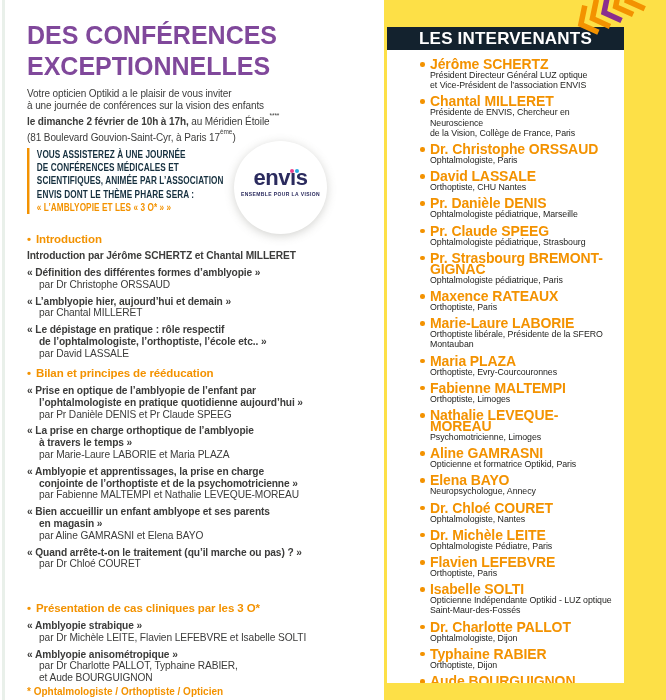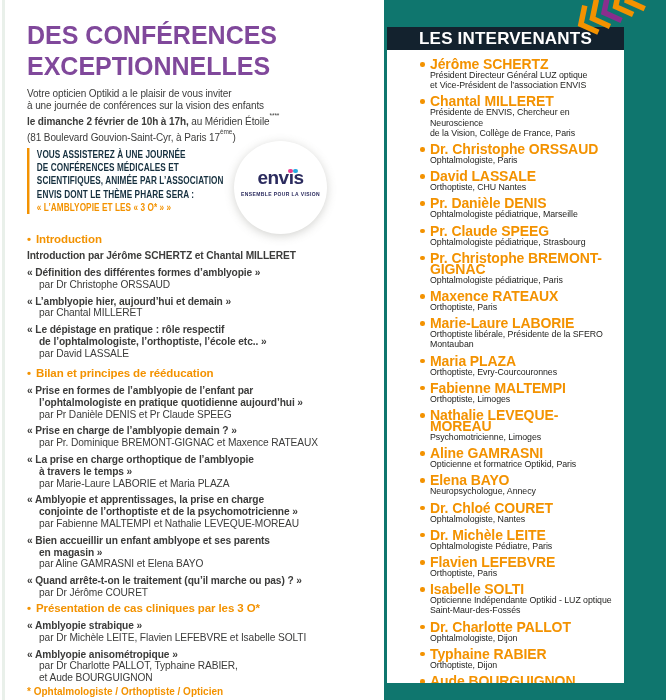--- a/index.html
+++ b/index.html
@@ -1,36 +1,36 @@
 <!DOCTYPE html>
 <html><head>
 <meta charset="utf-8">
 <style>
   html,body{margin:0;padding:0;}
   body{width:666px;height:700px;font-family:"Liberation Sans",sans-serif;}
-  .page{position:relative;width:666px;height:700px;background:#0f766e;overflow:hidden;}
+  .page{position:relative;width:666px;height:700px;background:#fde047;overflow:hidden;}
 
   
   .left-panel{position:absolute;left:0;top:0;width:384px;height:700px;background:#ffffff;}
   .edge-strip{position:absolute;left:2px;top:0;width:3px;height:700px;background:#e9f0ea;}
 
   .page-title{position:absolute;left:27px;top:20px;font-size:25px;font-weight:bold;color:#80489b;line-height:31px;letter-spacing:0px;}
 
   .intro{position:absolute;left:27px;top:88px;width:340px;font-size:10px;color:#3c3c3b;line-height:12.4px;letter-spacing:-0.1px;}
   .intro b{font-weight:bold;}
   .intro sup{font-size:6.5px;position:relative;top:-3px;}
 
   .callout{position:absolute;left:27px;top:148px;width:260px;border-left:3px solid #F39200;padding-left:9px;
            font-weight:bold;font-size:10px;line-height:13.2px;color:#16303f;
            transform:scaleX(0.82);transform-origin:left top;letter-spacing:0.1px;}
   .callout .hl{color:#F39200;}
 
   .envis-circle{position:absolute;left:234px;top:141px;width:93px;height:93px;border-radius:50%;background:#fff;
                 box-shadow:0 2px 10px rgba(110,110,100,0.30);text-align:center;}
-  .envis-word{margin-top:26px;font-size:19px;font-weight:bold;color:#2b2b5e;letter-spacing:-0.5px;line-height:22px;}
+  .envis-word{margin-top:26px;font-size:22px;font-weight:bold;color:#2b2b5e;letter-spacing:-0.5px;line-height:22px;}
   .i-wrap{position:relative;display:inline-block;}
   .i-wrap .dot{position:absolute;width:4.5px;height:4.5px;border-radius:50%;top:1.5px;}
   .i-wrap .dot.pink{left:-0.5px;background:#e94190;}
   .i-wrap .dot.blue{left:4.6px;background:#29abe2;}
   .envis-tagline{margin-top:2px;font-size:5px;font-weight:bold;color:#2b2b5e;letter-spacing:0.4px;}
 
   .section{position:absolute;left:27px;width:348px;}
   .sec-1{top:232px;} .sec-2{top:366px;} .sec-3{top:601px;}
   .sec-heading{color:#F39200;font-weight:bold;font-size:11.5px;line-height:14px;letter-spacing:-0.1px;}
   .sec-heading .blt{margin-right:5px;}
@@ -103,46 +103,42 @@
         </div>
         <div class="item">
           <div class="t first">« Le dépistage en pratique : rôle respectif</div>
           <div class="t">de l’ophtalmologiste, l’orthoptiste, l’école etc.. »</div>
           <div class="par">par David LASSALE</div>
         </div>
       </div>
     <div class="section sec-2">
         <div class="sec-heading"><span class="blt">•</span><span>Bilan et principes de rééducation</span></div>
         <div class="item">
-          <div class="t first">« Prise en formes de l’amblyopie de l’enfant par</div>
+          <div class="t first">« Prise en optique de l’amblyopie de l’enfant par</div>
           <div class="t">l’ophtalmologiste en pratique quotidienne aujourd’hui »</div>
           <div class="par">par Pr Danièle DENIS et Pr Claude SPEEG</div>
-        </div>
-        <div class="item">
-          <div class="t first">« Prise en charge de l’amblyopie demain ? »</div>
-          <div class="par">par Pr. Dominique BREMONT-GIGNAC et Maxence RATEAUX</div>
         </div>
         <div class="item">
           <div class="t first">« La prise en charge orthoptique de l’amblyopie</div>
           <div class="t">à travers le temps »</div>
           <div class="par">par Marie-Laure LABORIE et Maria PLAZA</div>
         </div>
         <div class="item">
           <div class="t first">« Amblyopie et apprentissages, la prise en charge</div>
           <div class="t">conjointe de l’orthoptiste et de la psychomotricienne »</div>
           <div class="par">par Fabienne MALTEMPI et Nathalie LEVEQUE-MOREAU</div>
         </div>
         <div class="item">
           <div class="t first">« Bien accueillir un enfant amblyope et ses parents</div>
           <div class="t">en magasin »</div>
           <div class="par">par Aline GAMRASNI et Elena BAYO</div>
         </div>
         <div class="item">
           <div class="t first">« Quand arrête-t-on le traitement (qu’il marche ou pas) ? »</div>
-          <div class="par">par Dr Jérôme COURET</div>
+          <div class="par">par Dr Chloé COURET</div>
         </div>
       </div>
     <div class="section sec-3">
         <div class="sec-heading"><span class="blt">•</span><span>Présentation de cas cliniques par les 3 O*</span></div>
         <div class="item">
           <div class="t first">« Amblyopie strabique »</div>
           <div class="par">par Dr Michèle LEITE, Flavien LEFEBVRE et Isabelle SOLTI</div>
         </div>
         <div class="item">
           <div class="t first">« Amblyopie anisométropique »</div>
@@ -177,21 +173,21 @@
         </div>
         <div class="speaker">
           <div class="sp-name"><span class="sp-bullet"></span><span>Pr. Danièle DENIS</span></div>
           <div class="sp-role">Ophtalmologiste pédiatrique, Marseille</div>
         </div>
         <div class="speaker">
           <div class="sp-name"><span class="sp-bullet"></span><span>Pr. Claude SPEEG</span></div>
           <div class="sp-role">Ophtalmologiste pédiatrique, Strasbourg</div>
         </div>
         <div class="speaker">
-          <div class="sp-name"><span class="sp-bullet"></span><span>Pr. Christophe BREMONT-GIGNAC</span></div>
+          <div class="sp-name"><span class="sp-bullet"></span><span>Pr. Strasbourg BREMONT-GIGNAC</span></div>
           <div class="sp-role">Ophtalmologiste pédiatrique, Paris</div>
         </div>
         <div class="speaker">
           <div class="sp-name"><span class="sp-bullet"></span><span>Maxence RATEAUX</span></div>
           <div class="sp-role">Orthoptiste, Paris</div>
         </div>
         <div class="speaker">
           <div class="sp-name"><span class="sp-bullet"></span><span>Marie-Laure LABORIE</span></div>
           <div class="sp-role">Orthoptiste libérale, Présidente de la SFERO</div>
           <div class="sp-role">Montauban</div>

